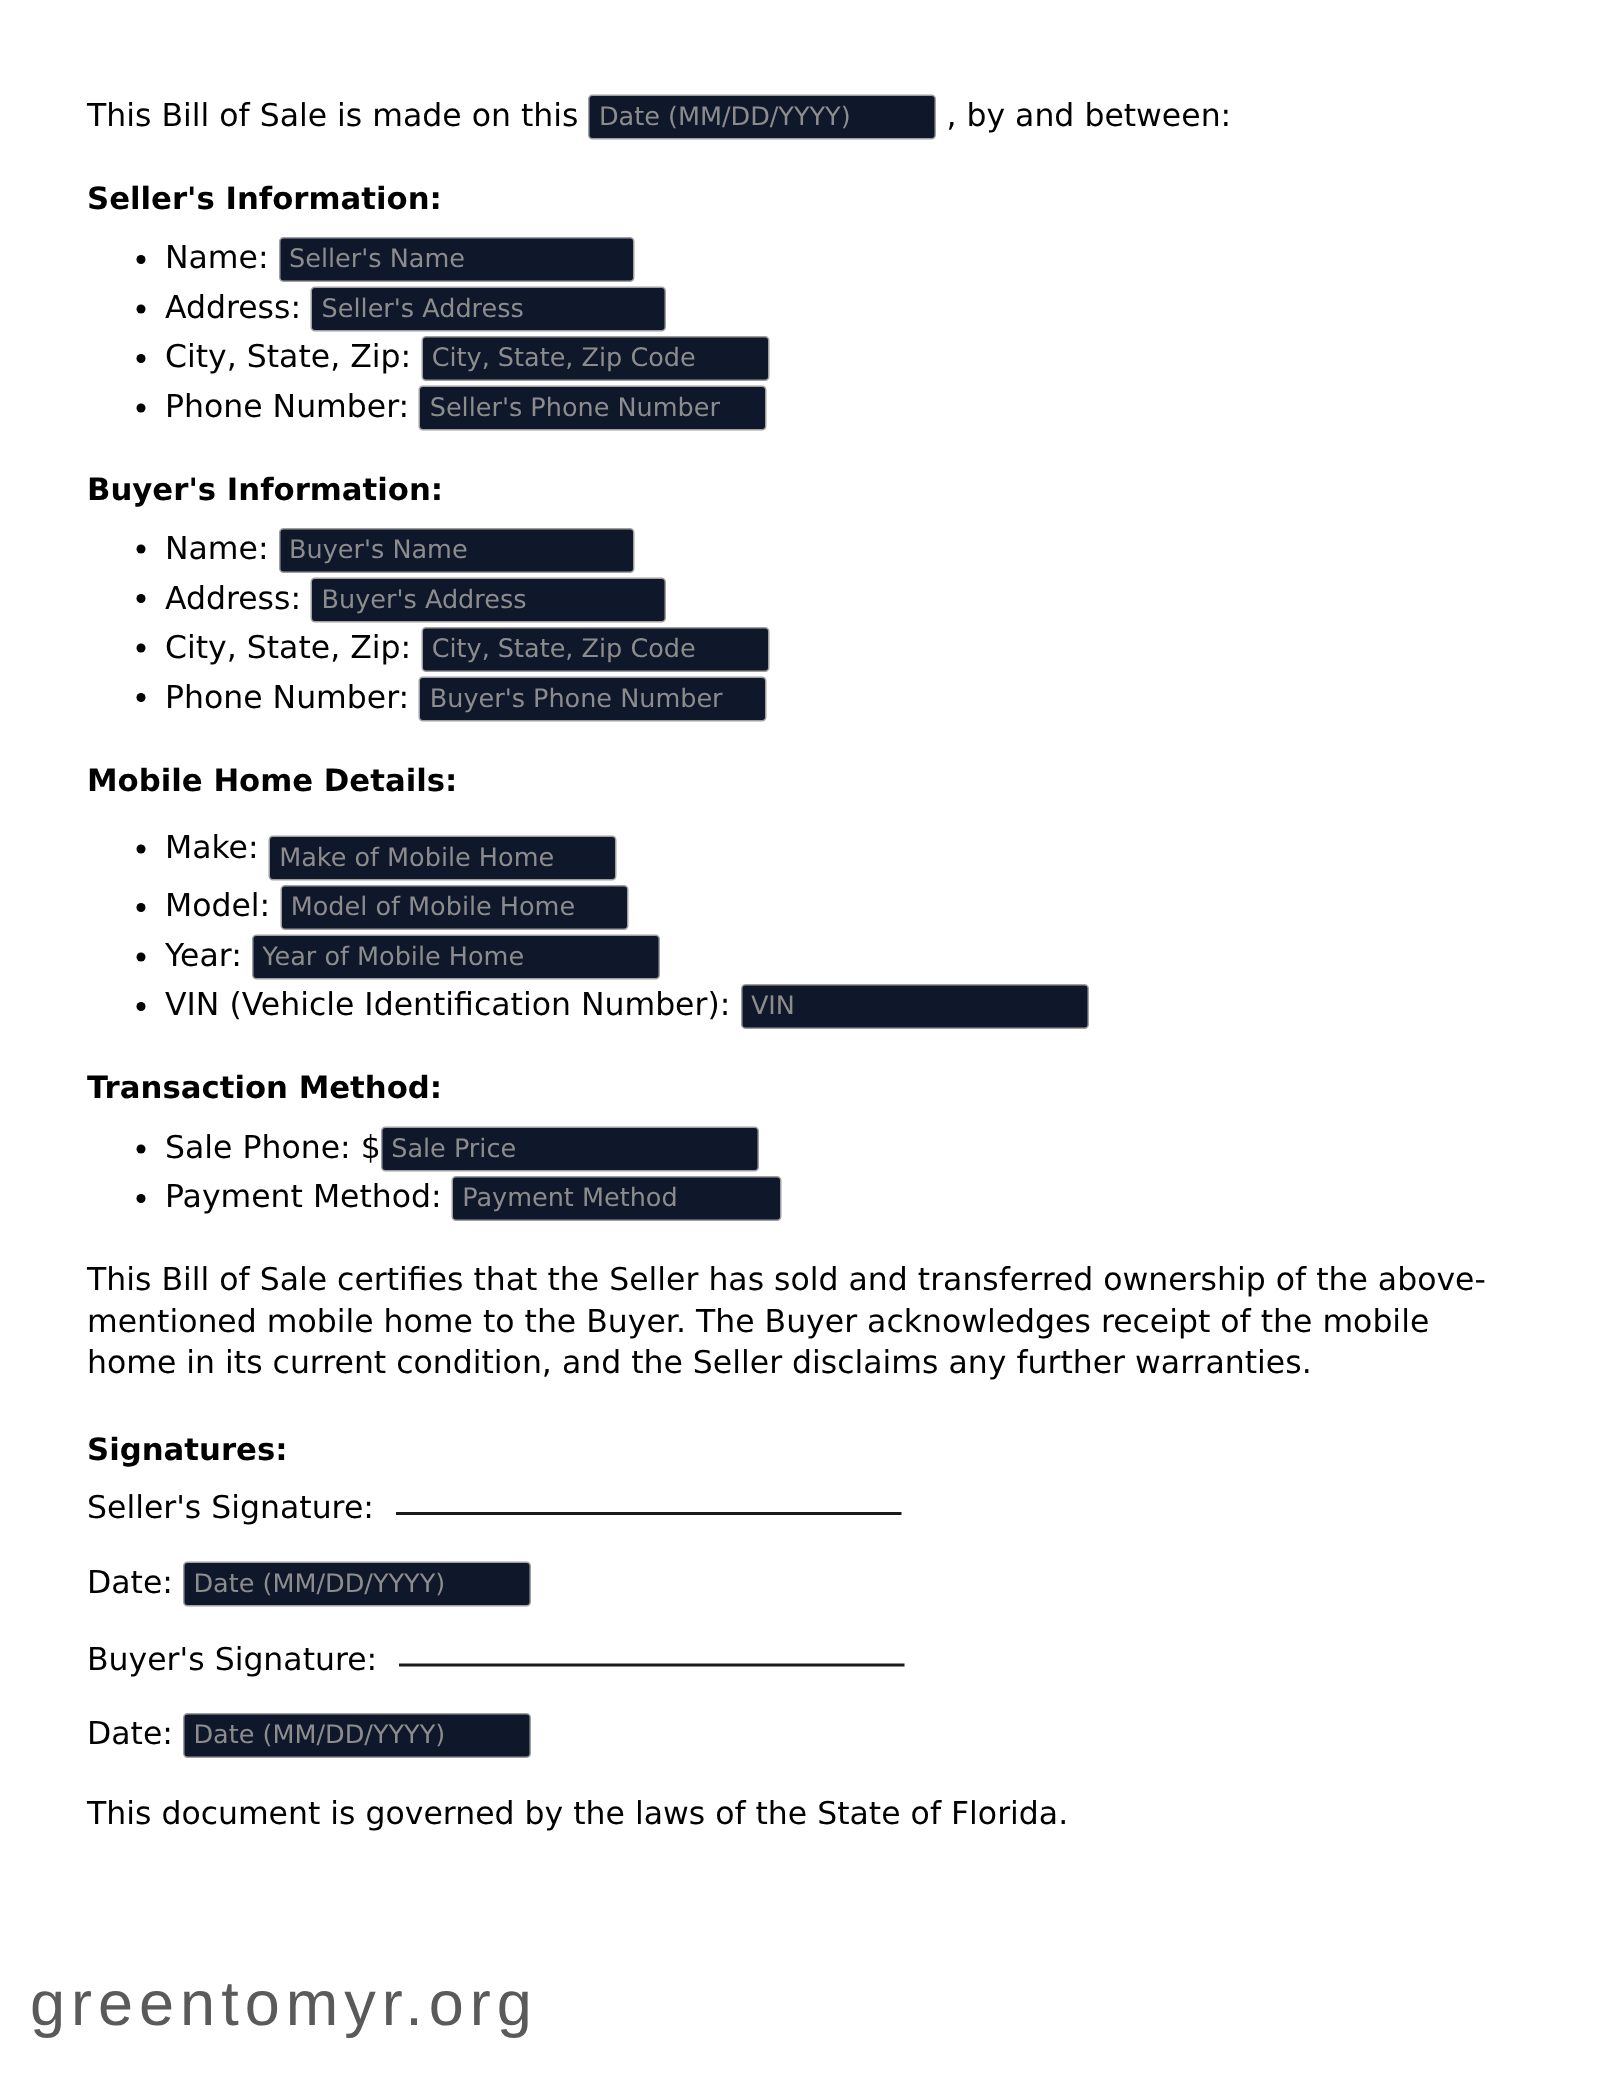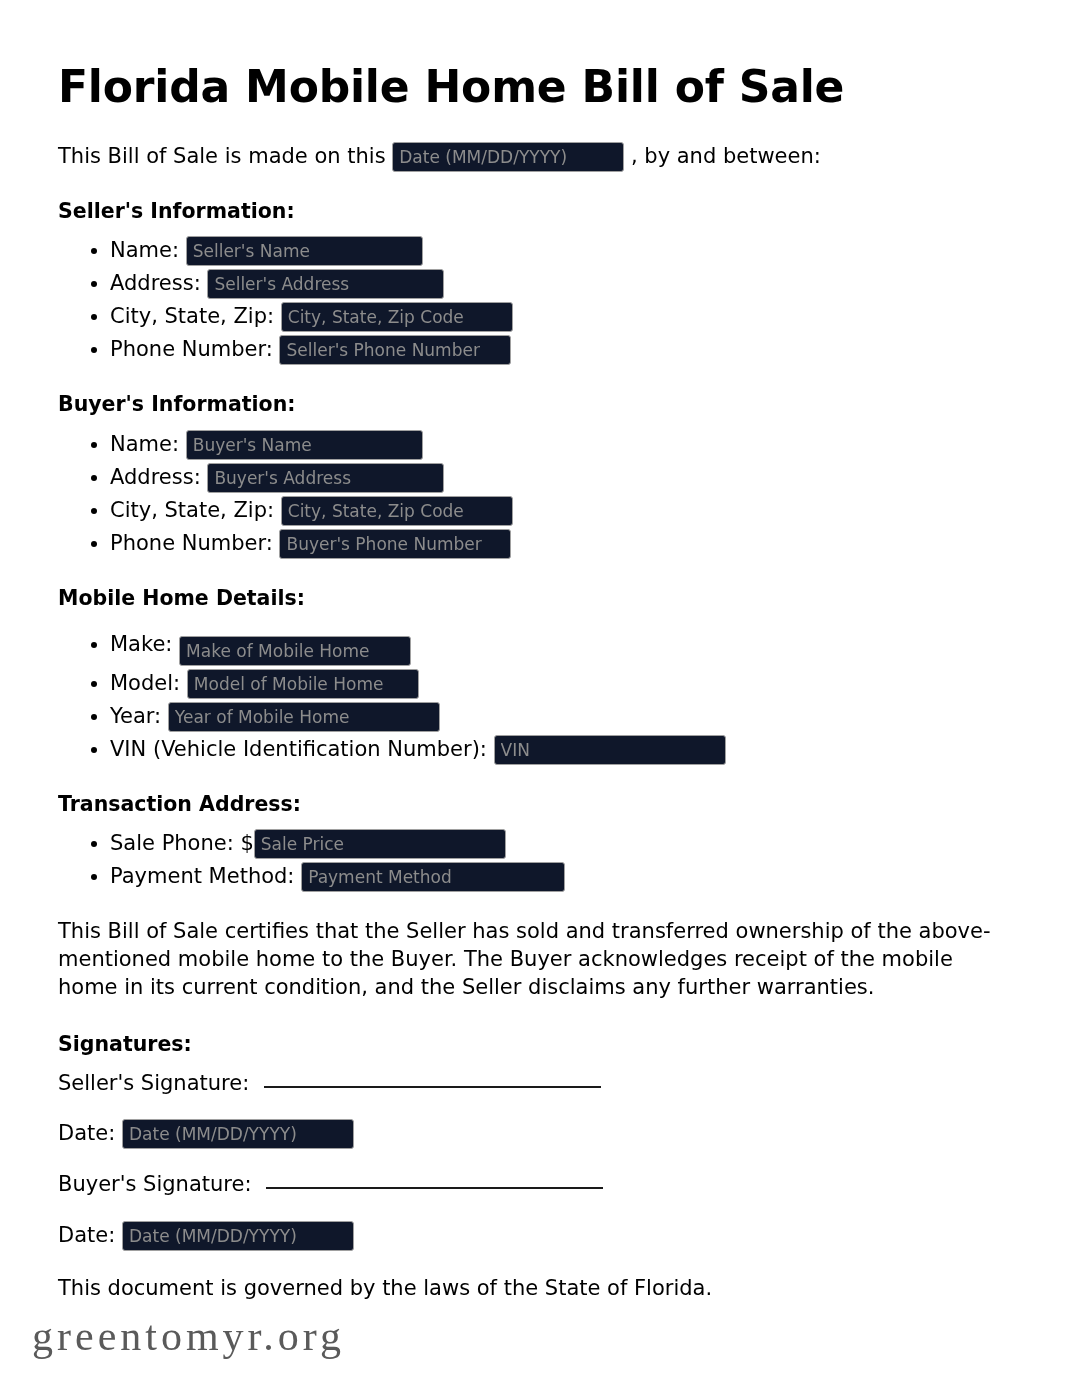--- a/index.html
+++ b/index.html
@@ -70,21 +70,21 @@
   .fld.w-date { width: 232px; }
   .fld.w-name { width: 237px; }
   .fld.w-address { width: 237px; }
   .fld.w-citystate { width: 232px; }
   .fld.w-phone { width: 232px; }
   .fld.w-make { width: 232px; margin-top: 12px; }
   .fld.w-model { width: 232px; }
   .fld.w-year { width: 272px; }
   .fld.w-vin { width: 232px; }
   .fld.w-price { width: 252px; }
-  .fld.w-payment { width: 264px; }
+  .fld.w-payment { width: 220px; }
   .fld.w-sigdate { width: 232px; }
   p.body-para {
     font-size: 21px;
     line-height: 1.32;
     margin: 0 0 30px 0;
     max-width: 935px;
   }
   .sig-row {
     font-size: 21px;
     line-height: 1.3;
@@ -106,36 +106,35 @@
     margin: 0 0 22px 0;
     white-space: nowrap;
   }
   p.closing {
     font-size: 21px;
     line-height: 1.3;
     margin: 24px 0 0 0;
   }
   .watermark {
     position: absolute;
-    left: 32px;
+    left: 20px;
     bottom: 28px;
-    font-family: Liberation Serif, serif;
+    font-family: Liberation Sans, sans-serif;
     font-size: 42px;
     letter-spacing: 4px;
     color: #5a5a5a;
     white-space: nowrap;
   }
   .lbl { display: inline; }
 </style>
 </head>
 <body>
 
 <div class="page">
 
-  <h1 class="doc-title">Florida Mobile Home Bill of Sale</h1>
 
   <div class="intro">
     <span class="lbl">This Bill of Sale is made on this</span>
     <input class="fld w-date" type="text" placeholder="Date (MM/DD/YYYY)" style="">
     <span class="lbl">, by and between:</span>
   </div>
 
   <h2 class="section-head">Seller's Information:</h2>
   <ul class="field-list">
     <li>
@@ -189,21 +188,21 @@
     <li>
       <span class="lbl">Year:</span>
       <input class="fld w-year" type="text" placeholder="Year of Mobile Home" style="">
     </li>
     <li>
       <span class="lbl">VIN (Vehicle Identification Number):</span>
       <input class="fld w-vin" type="text" placeholder="VIN" style="">
     </li>
   </ul>
 
-  <h2 class="section-head">Transaction Address:</h2>
+  <h2 class="section-head">Transaction Method:</h2>
   <ul class="field-list">
     <li><span class="lbl">Sale Phone: $</span><input class="fld w-price" type="text" placeholder="Sale Price" style=""></li>
     <li>
       <span class="lbl">Payment Method:</span>
       <input class="fld w-payment" type="text" placeholder="Payment Method" style="">
     </li>
   </ul>
 
   <p class="body-para">This Bill of Sale certifies that the Seller has sold and transferred ownership of the above-mentioned mobile home to the Buyer. The Buyer acknowledges receipt of the mobile home in its current condition, and the Seller disclaims any further warranties.</p>
 

